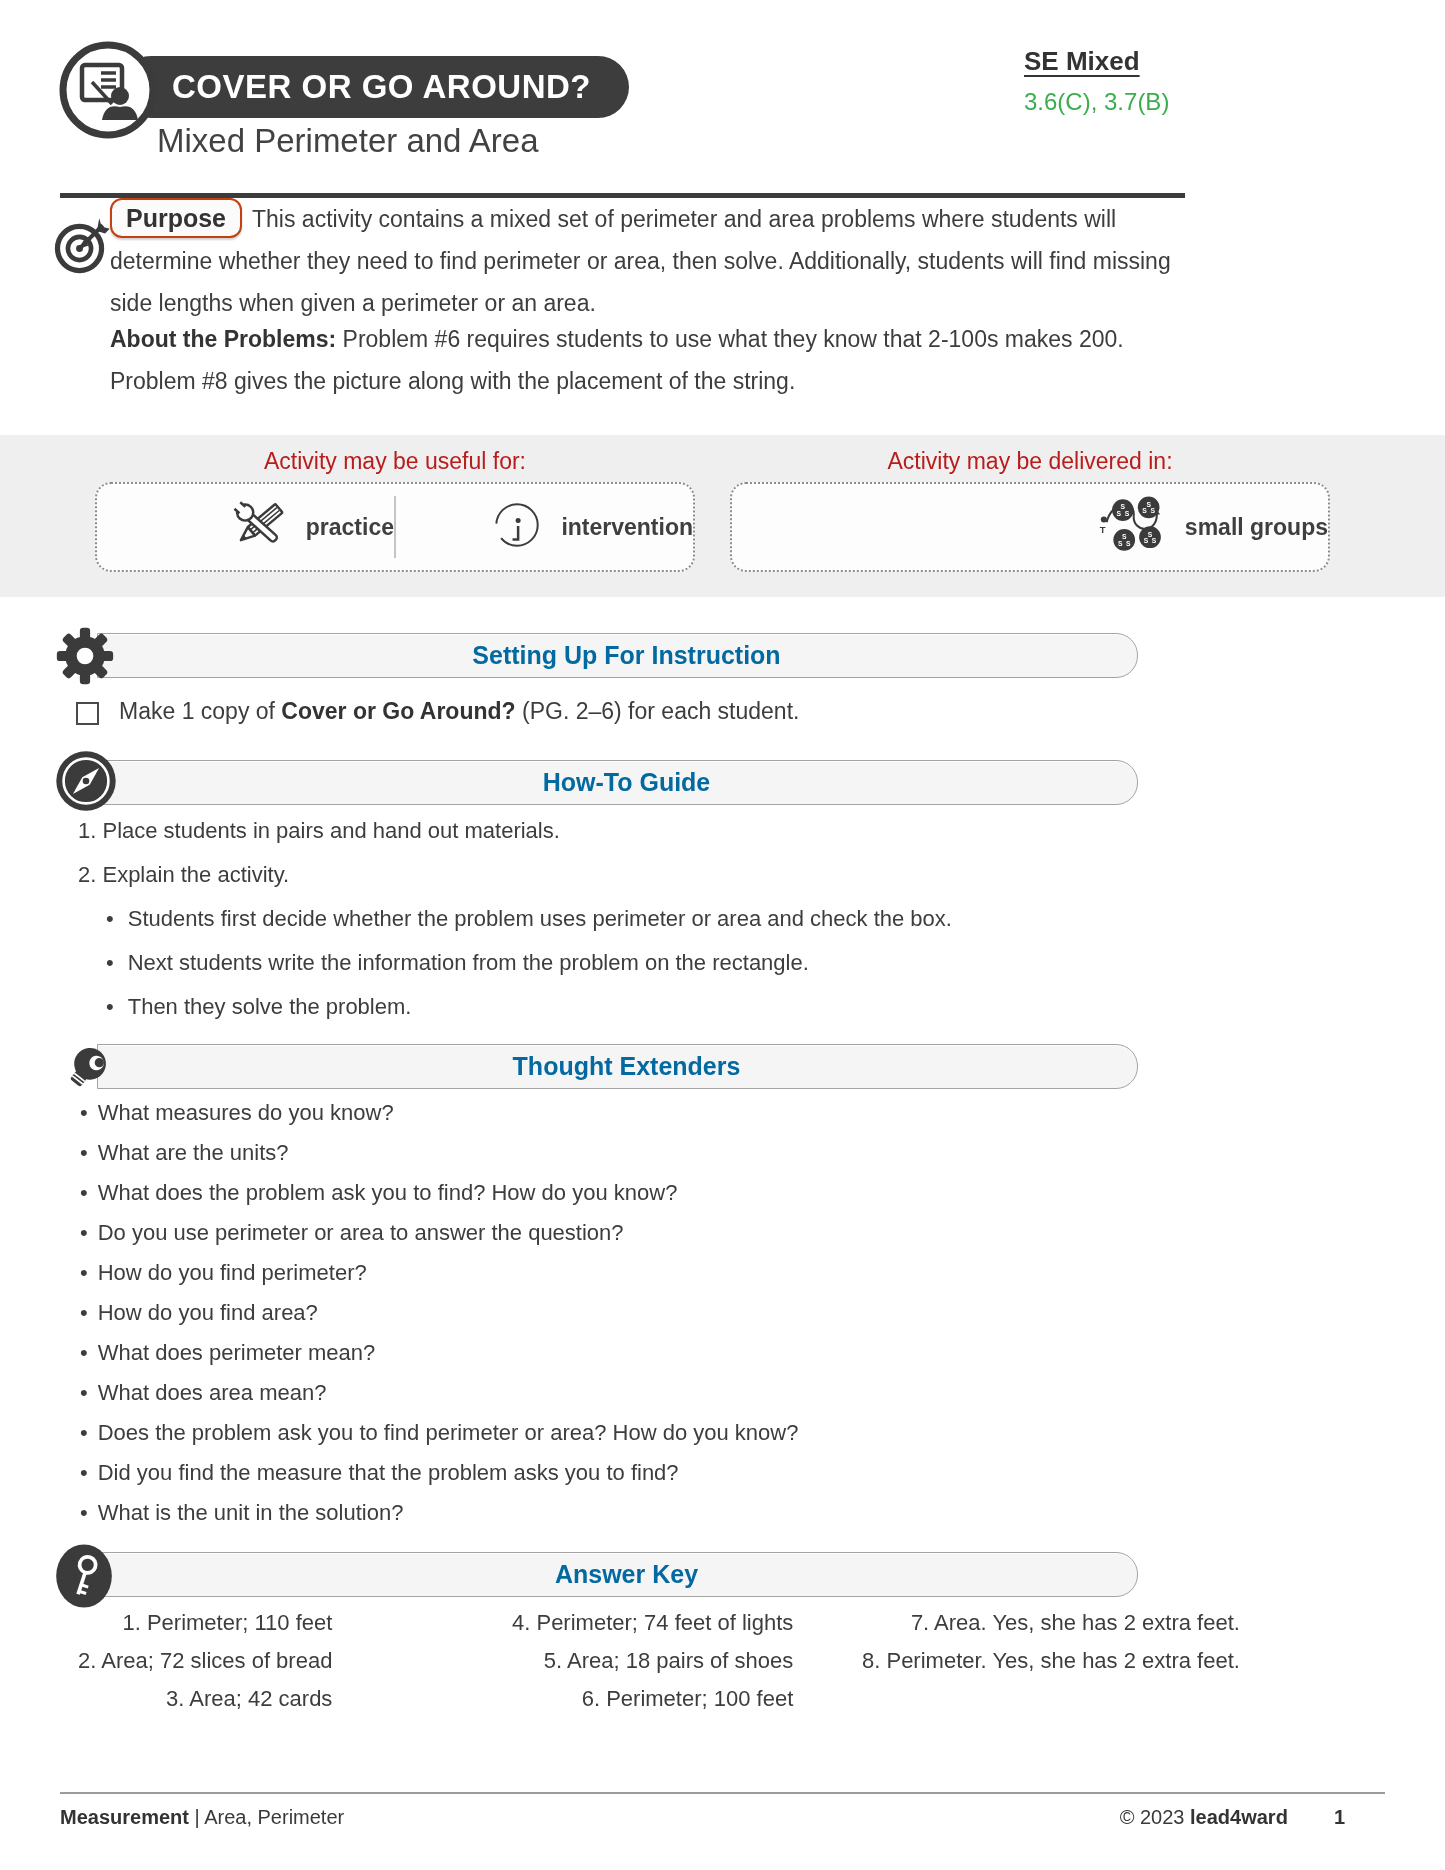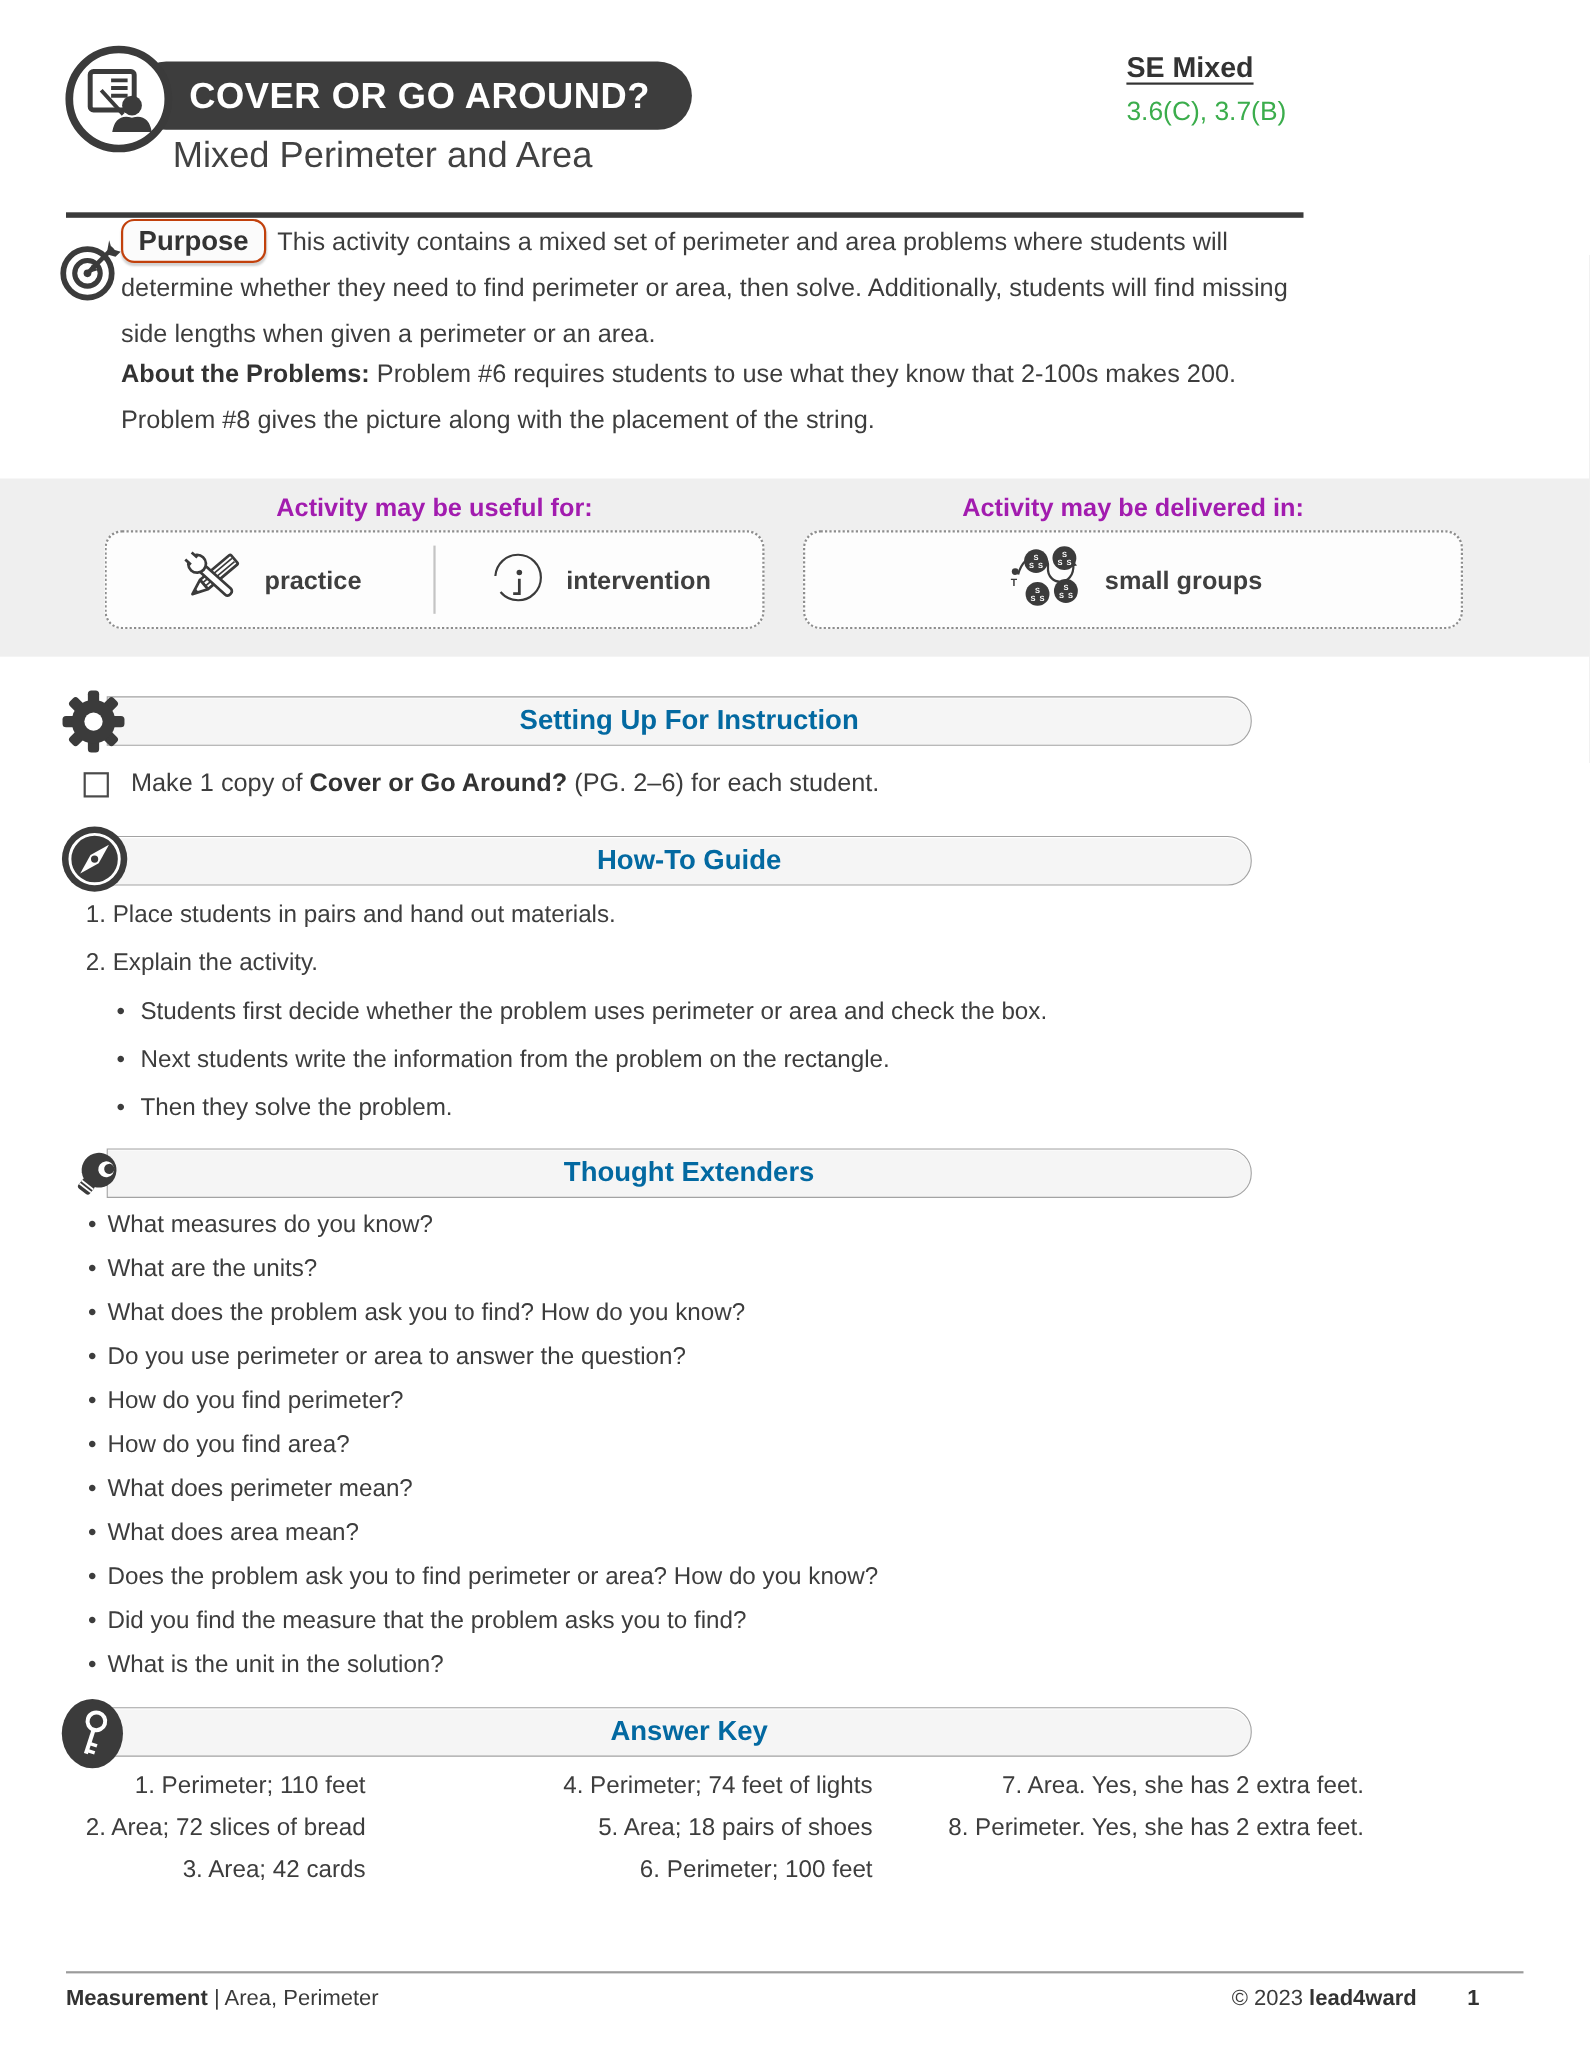--- a/index.html
+++ b/index.html
@@ -21,24 +21,24 @@
   .purpose-icon{left:54px;top:216px;width:58px;height:58px;}
   .purpose-para{left:110px;top:198px;width:1072px;font-size:23px;line-height:42px;}
   .purpose-label{display:inline-block;border:2px solid #c2410c;border-radius:12px;background:#fbfbfb;
                  padding:3px 14px;margin-right:10px;font-weight:700;font-size:25px;color:#333;
                  box-shadow:0 2px 2px rgba(0,0,0,.18);line-height:1.2;}
   .about-para{left:110px;top:318px;width:1072px;font-size:23px;line-height:42px;}
   .b{font-weight:700;color:#333;}
 
   
   .band{left:0;top:435px;width:1445px;height:162px;background:#efefef;}
-  .band-title{top:448px;width:600px;text-align:center;font-weight:700;font-size:23px;color:#a21caf;}
+  .band-title{top:448px;width:600px;text-align:center;font-weight:400;font-size:23px;color:#b91c1c;}
   .dash-box{top:482px;width:600px;height:90px;background:#fdfdfd;border:2px dotted #8d8d8d;border-radius:16px;
             box-sizing:border-box;display:flex;align-items:center;justify-content:center;}
-  .half{flex:1;display:flex;align-items:center;justify-content:center;gap:16px;height:100%;}
+  .half{flex:1;display:flex;align-items:center;justify-content:flex-end;gap:16px;height:100%;}
   .vdiv{width:2px;height:62px;background:#c4c4c4;}
   .band-label{font-weight:700;font-size:23px;color:#3f3f3f;}
 
   
   .sec-icon{left:53px;z-index:2;}
   .sec-bar{left:97px;width:1041px;height:45px;background:#f5f5f5;border:1px solid #a3a3a3;
            border-radius:0 22px 22px 0;box-sizing:border-box;box-shadow:inset 0 1px 0 #fff;}
   .sec-title{padding-left:18px;line-height:43px;font-weight:700;font-size:25px;color:#0369a1;text-align:center;}
 
   

